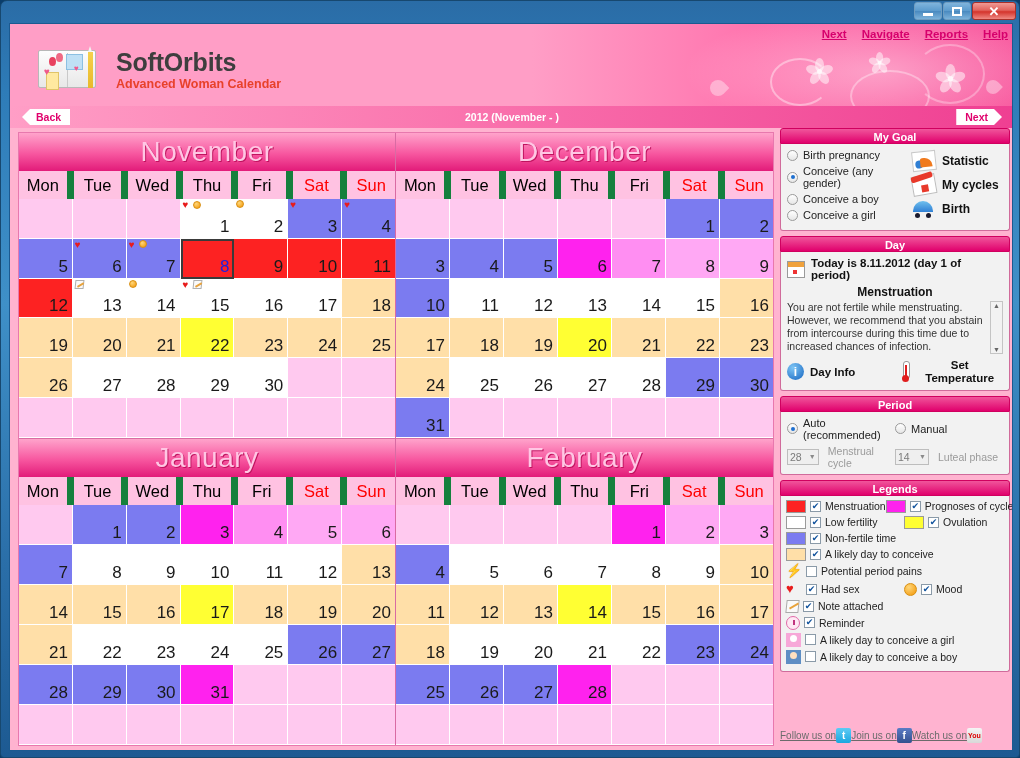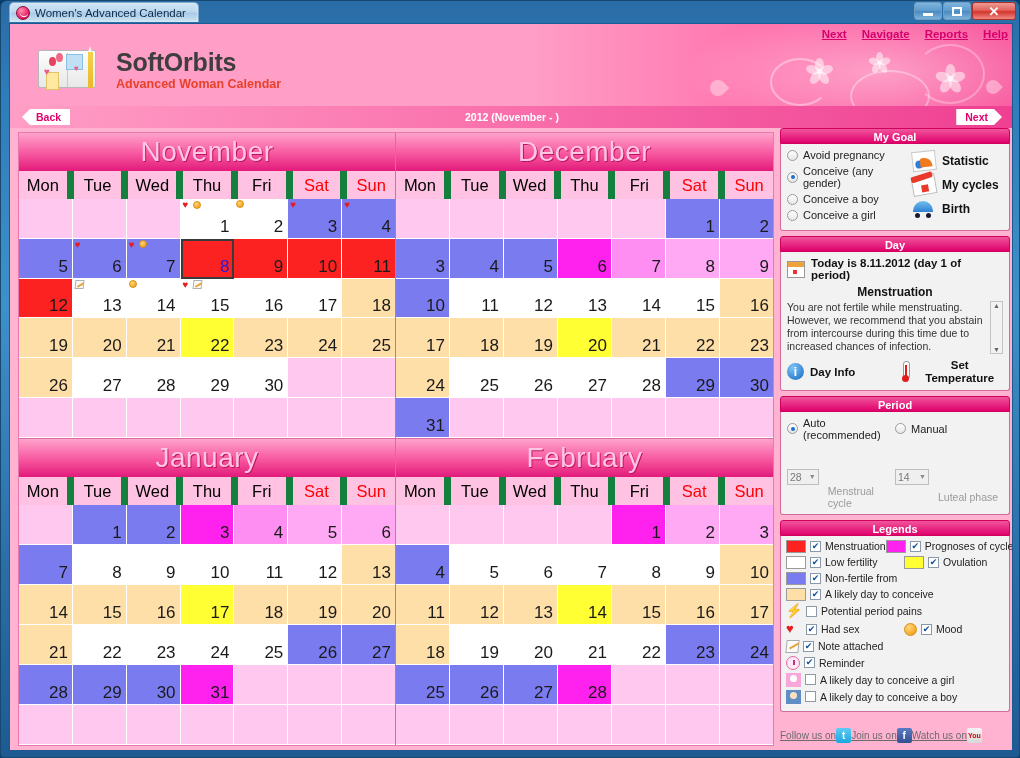--- a/index.html
+++ b/index.html
@@ -282,21 +282,21 @@
 
   
   #period-body .prow { display:flex; align-items:center; }
   #period-body .half { flex:1; display:flex; align-items:center; gap:5px; font-size:11px; color:#222; }
   .combo {
     display:inline-flex; align-items:center; justify-content:space-between;
     width:34px; height:16px; border:1px solid #bdbdbd; background:#efefef;
     font-size:10.5px; color:#7a7a7a; padding:0 2px; margin-right:4px;
   }
   .combo .ar { font-size:7px; color:#8a8a8a; }
-  .greytxt { color:#9a9a9a; font-size:10.5px;margin-top:40px; }
+  .greytxt { color:#9a9a9a; font-size:10.5px; }
 
   
   #legend-body { padding:4px 5px; }
   .lrow { display:flex; align-items:center; margin-bottom:3px; }
   .lcol { display:flex; align-items:center; gap:4px; }
   .lcol.first { width:118px; }
   .swatch { width:20px; height:13px; border:1px solid #9a9a9a; flex:none; }
   .chk {
     width:11px;height:11px;border:1px solid #8a9aa8;background:#fff;
     display:inline-flex;align-items:center;justify-content:center;
@@ -326,24 +326,20 @@
   .s-tw { background:linear-gradient(180deg,#5ecbf5,#1aa7e0); }
   .s-fb { background:linear-gradient(180deg,#5a7bc4,#33508f); }
   .s-yt { background:linear-gradient(180deg,#f5f5f5,#d8d8d8); color:#d00; font-size:7px; }
 </style>
 </head>
 <body>
 
 <div id="window">
 
   <div id="titlebar">
-    <div id="title-tab">
-      <span class="app-icon"></span>
-      <span class="ttext">Women's Advanced Calendar</span>
-    </div>
     <div id="winbtns">
       <div class="wbtn">
           <span class="glyph-min"></span>
         </div>
       <div class="wbtn">
           <span class="glyph-max"></span>
         </div>
       <div class="wbtn close">
           <span class="glyph-close">✕</span>
         </div>
@@ -960,21 +956,21 @@
       </div>
 
     <div id="sidebar">
 
       <div class="panel">
         <div class="panel-title">My Goal</div>
         <div class="panel-body" id="goal-body">
           <div id="goal-left">
             <div class="rline">
               <span class="radio"></span>
-              <span>Avoid pregnancy</span>
+              <span>Birth pregnancy</span>
             </div>
             <div class="rline">
               <span class="radio on"></span>
               <span>Conceive (any gender)</span>
             </div>
             <div class="rline">
               <span class="radio"></span>
               <span>Conceive a boy</span>
             </div>
             <div class="rline">
@@ -1085,21 +1081,21 @@
               <div class="lcol">
                 <span class="swatch" style="background:#ffff33"></span>
                 <span class="chk">✔</span>
                 <span class="ltext">Ovulation</span>
               </div>
             </div>
             <div class="lrow">
               <div class="lcol first">
                 <span class="swatch" style="background:#7b7bf0"></span>
                 <span class="chk">✔</span>
-                <span class="ltext">Non-fertile from</span>
+                <span class="ltext">Non-fertile time</span>
               </div>
             </div>
             <div class="lrow">
               <div class="lcol first">
                 <span class="swatch" style="background:#ffdfa8"></span>
                 <span class="chk">✔</span>
                 <span class="ltext">A likely day to conceive</span>
               </div>
             </div>
             <div class="lrow">

